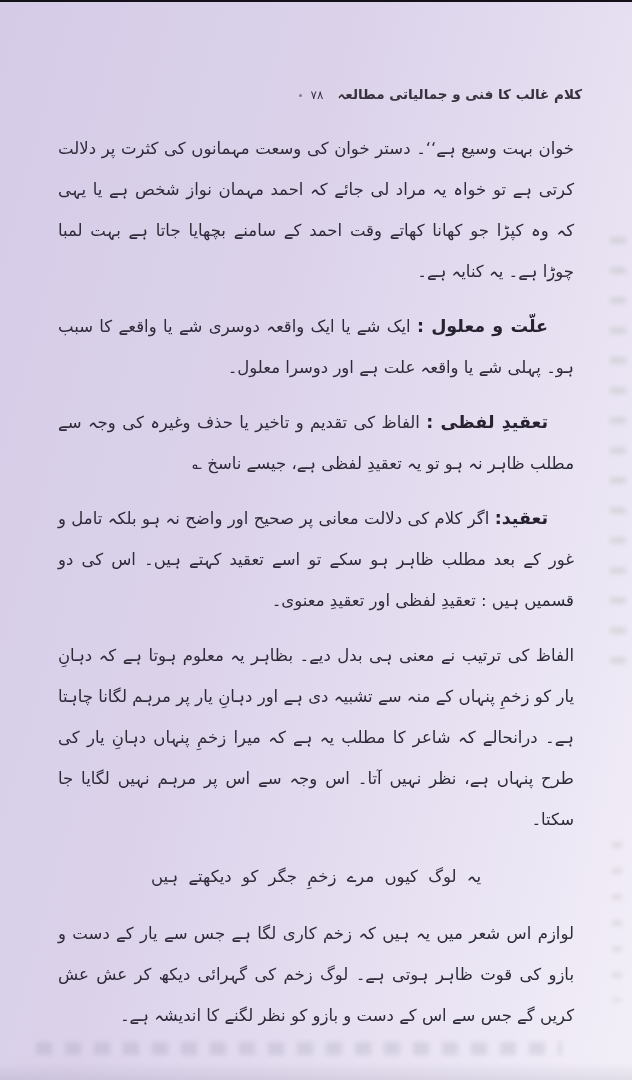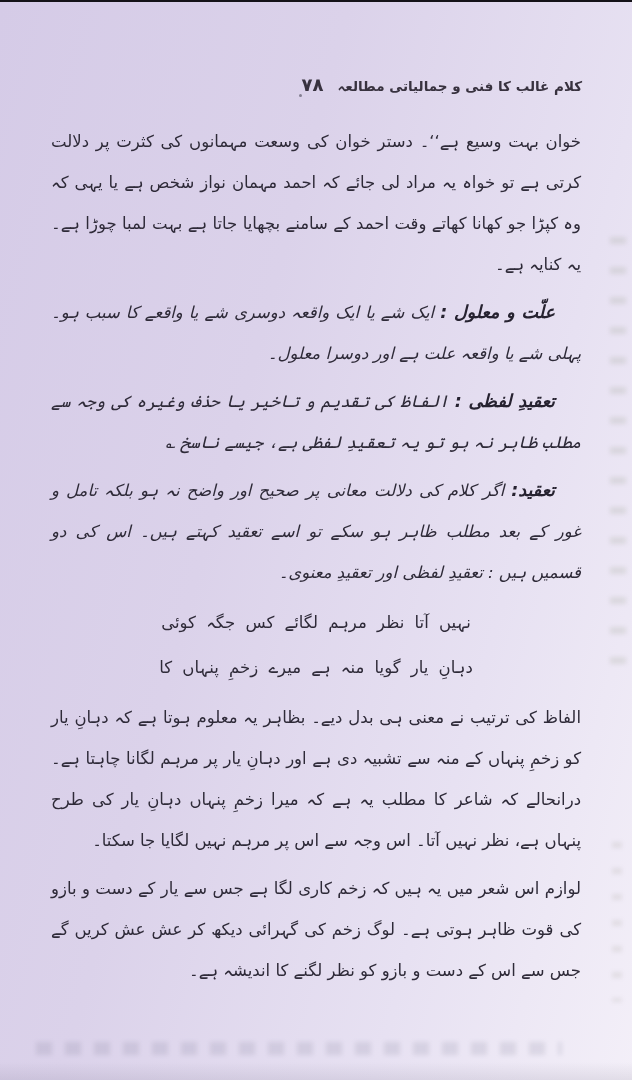--- a/index.html
+++ b/index.html
@@ -33,24 +33,25 @@
     display: flex;
     direction: rtl;
     align-items: baseline;
     gap: 14px;
     color: #38323f;
   }
   .book-title {
     font-size: 13.5px;
     font-weight: 600;
     letter-spacing: 0.2px;
+    margin-top: 12px;
   }
   .page-number {
-    font-size: 18px;
-    font-weight: bold;
+    font-size: 12px;
+    font-weight: normal;
   }
   .stray-dot {
     position: absolute;
     top: 92px;
     right: 330px;
     width: 3px; height: 3px;
     border-radius: 50%;
     background: rgba(60,58,72,0.55);
   }
   .content {
@@ -58,25 +59,24 @@
     top: 112px;
     right: 44px;
     left: 44px;
     direction: rtl;
     text-align: justify;
     font-size: 16.5px;
     line-height: 41px;
     color: #2e2a38;
   }
   .content p {
-    margin: 7px;
+    margin: 14px;
   }
   .para-indent {
     text-indent: 26px;
-    font-style: italic;
   }
   .lead {
     font-weight: bold;
     font-size: 17.5px;
     color: #262230;
   }
   .verse {
     text-align: center;
     line-height: 45px;
     margin: 2px 0;
@@ -135,29 +135,26 @@
   <div class="content">
 
     <p>خوان بہت وسیع ہے‘‘۔ دستر خوان کی وسعت مہمانوں کی کثرت پر دلالت کرتی ہے تو خواہ یہ مراد لی جائے کہ احمد مہمان نواز شخص ہے یا یہی کہ وہ کپڑا جو کھانا کھاتے وقت احمد کے سامنے بچھایا جاتا ہے بہت لمبا چوڑا ہے۔ یہ کنایہ ہے۔</p>
 
     <p class="para-indent"><span class="lead">علّت و معلول :</span> <span>ایک شے یا ایک واقعہ دوسری شے یا واقعے کا سبب ہو۔ پہلی شے یا واقعہ علت ہے اور دوسرا معلول۔</span></p>
 
     <p class="para-indent"><span class="lead">تعقیدِ لفظی :</span> <span>الفاظ کی تقدیم و تاخیر یا حذف وغیرہ کی وجہ سے مطلب ظاہر نہ ہو تو یہ تعقیدِ لفظی ہے، جیسے ناسخ ؎</span></p>
 
     <p class="para-indent"><span class="lead">تعقید:</span> <span>اگر کلام کی دلالت معانی پر صحیح اور واضح نہ ہو بلکہ تامل و غور کے بعد مطلب ظاہر ہو سکے تو اسے تعقید کہتے ہیں۔ اس کی دو قسمیں ہیں : تعقیدِ لفظی اور تعقیدِ معنوی۔</span></p>
 
-    <div class="verse">
-      <span class="verse-line">نہیں آتا نظر مرہم لگائے کس جگہ کوئی</span>
-      <span class="verse-line">دہانِ یار گویا منہ ہے میرے زخمِ پنہاں کا</span>
-    </div>
 
     <p>الفاظ کی ترتیب نے معنی ہی بدل دیے۔ بظاہر یہ معلوم ہوتا ہے کہ دہانِ یار کو زخمِ پنہاں کے منہ سے تشبیہ دی ہے اور دہانِ یار پر مرہم لگانا چاہتا ہے۔ درانحالے کہ شاعر کا مطلب یہ ہے کہ میرا زخمِ پنہاں دہانِ یار کی طرح پنہاں ہے، نظر نہیں آتا۔ اس وجہ سے اس پر مرہم نہیں لگایا جا سکتا۔</p>
 
 
     <div class="verse">
+      <span class="verse-line">یہ لوگ کیوں مرے زخمِ جگر کو دیکھتے ہیں</span>
     </div>
 
     <p>لوازم اس شعر میں یہ ہیں کہ زخم کاری لگا ہے جس سے یار کے دست و بازو کی قوت ظاہر ہوتی ہے۔ لوگ زخم کی گہرائی دیکھ کر عش عش کریں گے جس سے اس کے دست و بازو کو نظر لگنے کا اندیشہ ہے۔</p>
 
   </div>
 
   <div class="bleed-right"></div>
   <div class="bleed-mid"></div>
   <div class="bleed-bottom"></div>
   <div class="scan-shadow-bottom"></div>

